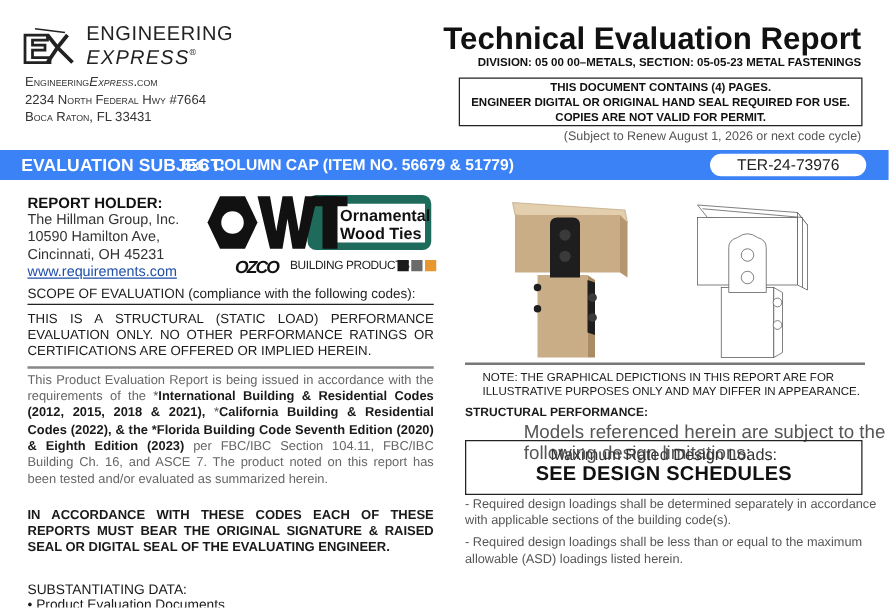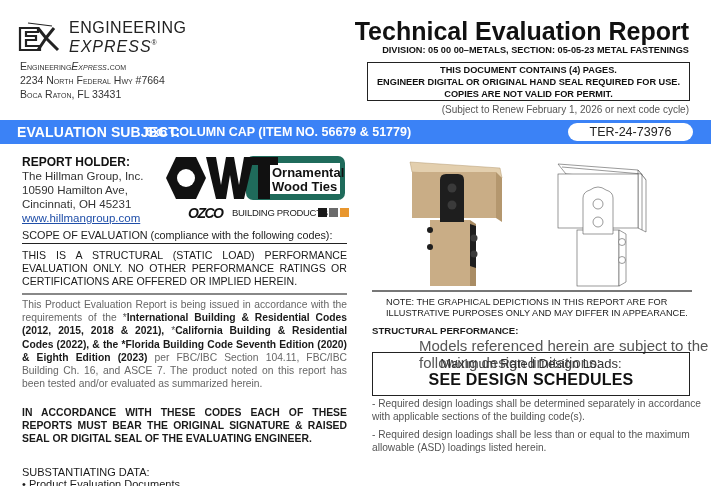--- a/index.html
+++ b/index.html
@@ -86,34 +86,34 @@
 </div>
 
 <div class="title">Technical Evaluation Report</div>
 <div class="division">DIVISION: 05 00 00–METALS, SECTION: 05-05-23 METAL FASTENINGS</div>
 
 <div class="notice-box">
   <div>THIS DOCUMENT CONTAINS (4) PAGES.</div>
   <div>ENGINEER DIGITAL OR ORIGINAL HAND SEAL REQUIRED FOR USE.</div>
   <div>COPIES ARE NOT VALID FOR PERMIT.</div>
 </div>
-<div class="renew">(Subject to Renew February 1, 2026 or next code cycle)</div>
+<div class="renew">(Subject to Renew August 1, 2026 or next code cycle)</div>
 
 <div class="subject-bar">
   <span class="subject-label">EVALUATION SUBJECT:</span>
   <span class="subject-value">6x6 COLUMN CAP (ITEM NO. 56679 &amp; 51779)</span>
   <span class="ter-pill">TER-24-73976</span>
 </div>
 
 <div class="holder">
   <div class="holder-title">REPORT HOLDER:</div>
   <div>The Hillman Group, Inc.</div>
   <div>10590 Hamilton Ave,</div>
   <div>Cincinnati, OH 45231</div>
-  <a>www.hillmangroup.com</a>
+  <a>www.requirements.com</a>
 </div>
 
 <svg class="owt-logo" viewBox="0 0 182 46">
   <rect x="82" y="1" width="99" height="44" rx="7" fill="#1f6b5b"></rect>
   <rect x="100" y="8" width="76" height="31" fill="#ffffff"></rect>
   <polygon points="12,2 32,2 42,23 32,44 12,44 2,23" fill="#111"></polygon>
   <circle cx="22" cy="23" r="9" fill="#fff"></circle>
   <polygon points="42,2 52,2 57,30 62,2 70,2 75,30 80,2 90,2 80,44 70,44 66,20 62,44 52,44" fill="#111"></polygon>
   <rect x="86" y="2" width="28" height="8" fill="#111"></rect>
   <rect x="94" y="2" width="12" height="42" fill="#111"></rect>

